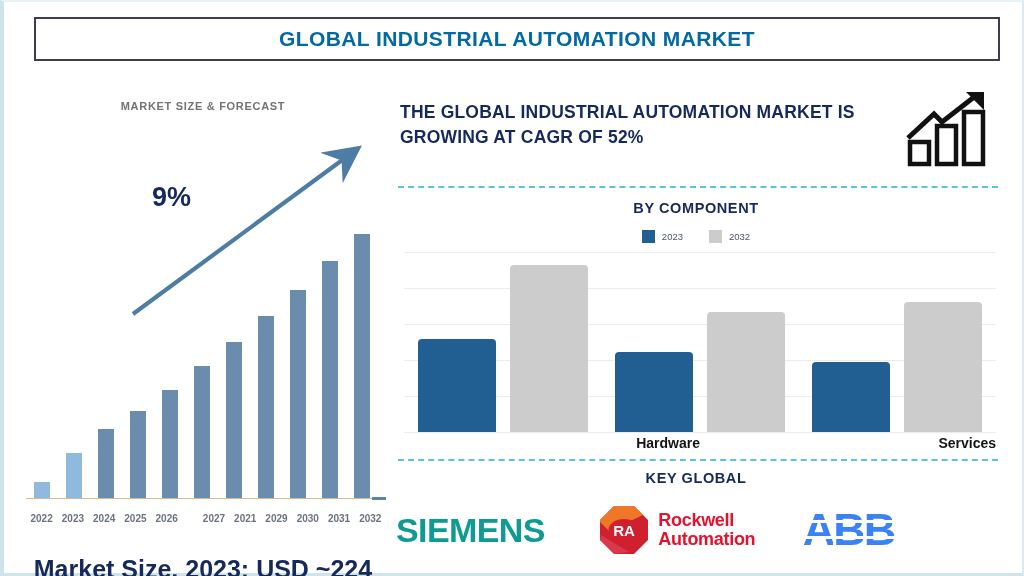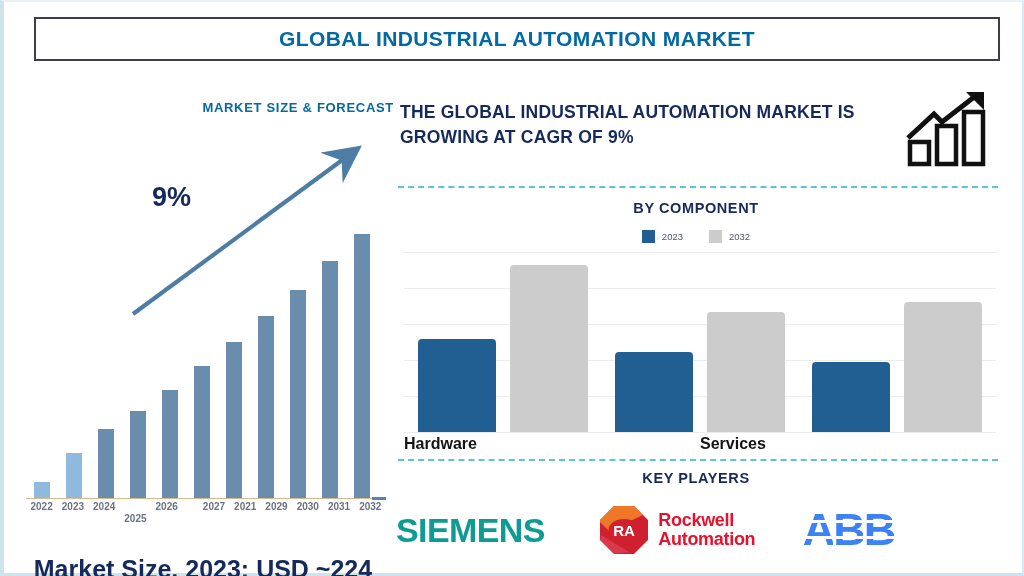--- a/index.html
+++ b/index.html
@@ -38,24 +38,24 @@
 
   
   .left-panel {
     position: absolute;
     left: 8px; top: 80px;
     width: 382px; height: 488px;
   }
   .ms-heading {
     position: absolute;
     left: 0; top: 18px; width: 382px;
-    text-align: right;
-    font-size: 13px;
-    font-weight: bold;
-    color: #0369a1;
+    text-align: center;
+    font-size: 11px;
+    font-weight: bold;
+    color: #737373;
     letter-spacing: 0.7px;
   }
   .cagr-badge {
     position: absolute;
     left: 140px; top: 100px;
     font-size: 27px;
     font-weight: bold;
     color: #15295b;
   }
   .arrow-svg {
@@ -197,22 +197,22 @@
     border-radius: 4px 4px 0 0;
   }
   .bc-labels {
     position: absolute;
     left: 8px; top: 353px;
     width: 592px;
     display: flex;
   }
   .bc-label {
     flex: 1;
-    text-align: left;
-    font-size: 16px;
+    text-align: right;
+    font-size: 14px;
     font-weight: bold;
     color: #141414;
   }
 
   .key-players-title {
     position: absolute;
     left: 0; top: 388px;
     width: 600px;
     text-align: center;
     font-size: 14.5px;
@@ -329,37 +329,37 @@
           <div class="lc-bar-wrap" style="left: 327.68px; width: 16.64px;">
             <div class="lc-bar" style="height: 90.9091%; background: rgb(106, 140, 173);"></div>
           </div>
         </div>
       <div class="lc-baseline"></div>
       <div class="lc-dash"></div>
       <div class="lc-ticks" id="lc-ticks">
           <div class="lc-tick" style="width: 32px;">2022</div>
           <div class="lc-tick" style="width: 32px;">2023</div>
           <div class="lc-tick" style="width: 32px;">2024</div>
-          <div class="lc-tick" style="width: 32px; margin-top: 12px;">2025</div>
+          <div class="lc-tick" style="width: 32px;">2025</div>
           <div class="lc-tick" style="width: 32px;">2026</div>
           <div class="lc-tick" style="width: 32px; margin-left: 16px;">2027</div>
           <div class="lc-tick" style="width: 32px;">2021</div>
           <div class="lc-tick" style="width: 32px;">2029</div>
           <div class="lc-tick" style="width: 32px;">2030</div>
           <div class="lc-tick" style="width: 32px;">2031</div>
           <div class="lc-tick" style="width: 32px;">2032</div>
         </div>
     </div>
 
     <div class="market-size-label">Market Size, 2023: USD ~224 Billion</div>
   </div>
 
   <div class="right-panel">
 
-    <div class="rp-headline">THE GLOBAL INDUSTRIAL AUTOMATION MARKET IS GROWING AT CAGR OF 9%</div>
+    <div class="rp-headline">THE GLOBAL INDUSTRIAL AUTOMATION MARKET IS GROWING AT CAGR OF 52%</div>
 
     <svg class="growth-icon" width="96" height="78" viewBox="0 0 96 78">
       <rect x="6" y="52" width="19" height="22" fill="none" stroke="#111111" stroke-width="4.5"></rect>
       <rect x="33" y="36" width="19" height="38" fill="none" stroke="#111111" stroke-width="4.5"></rect>
       <rect x="60" y="22" width="19" height="52" fill="none" stroke="#111111" stroke-width="4.5"></rect>
       <polyline points="4,48 30,24 38,32 74,4" fill="none" stroke="#111111" stroke-width="5"></polyline>
       <polygon points="62,2 80,2 80,20" fill="#111111"></polygon>
     </svg>
 
     <div class="divider" id="divider-top"></div>
@@ -401,21 +401,21 @@
           </div>
         </div>
     </div>
     <div class="bc-labels" id="bc-labels">
         <div class="bc-label">Hardware</div>
         <div class="bc-label">Services</div>
       </div>
 
     <div class="divider" id="divider-bottom"></div>
 
-    <div class="key-players-title">KEY PLAYERS</div>
+    <div class="key-players-title">KEY GLOBAL</div>
 
     <div class="logos">
 
       <div class="logo-cell">
         <span class="siemens-text">SIEMENS</span>
       </div>
 
       <div class="logo-cell">
         <svg width="50" height="50" viewBox="0 0 50 50">
           <polygon points="15,1 35,1 49,15 49,35 35,49 15,49 1,35 1,15" fill="#cf2030"></polygon>

